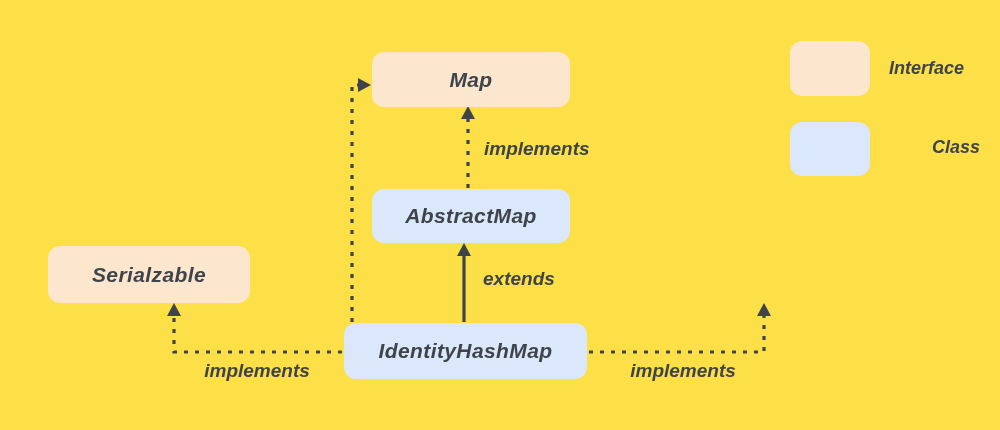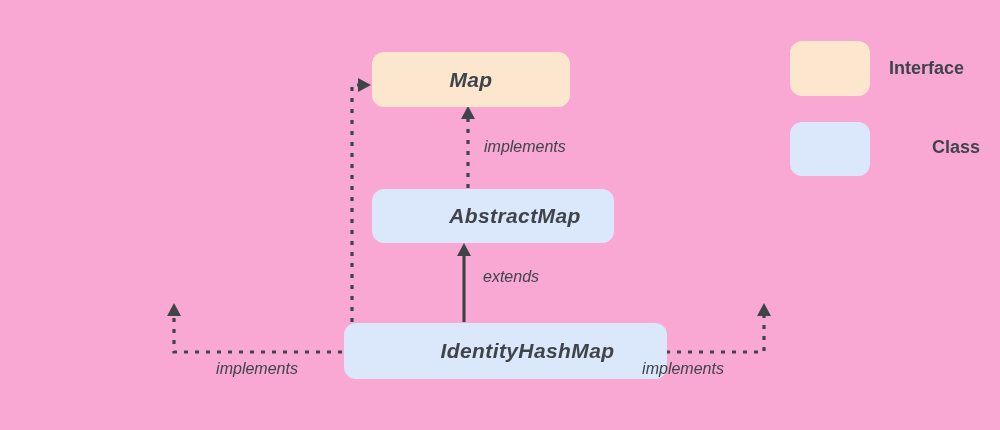--- a/index.html
+++ b/index.html
@@ -1,60 +1,61 @@
 <!DOCTYPE html>
 <html><head>
 <meta charset="utf-8">
 <style>
   html, body { margin: 0; padding: 0; }
   body { font-family: "Liberation Sans", sans-serif; }
   #canvas {
     position: relative;
     width: 1000px;
     height: 430px;
-    background: #f9a8d4;
+    background: #fde047;
     overflow: hidden;
   }
   #edge-layer {
     position: absolute;
     left: 0; top: 0;
     width: 1000px; height: 430px;
   }
   .node {
     position: absolute;
     border-radius: 12px;
     display: flex;
     align-items: center;
     justify-content: center;
     font-weight: bold;
     font-style: italic;
     font-size: 21px;
     letter-spacing: 0.4px;
     color: #3F444B;
   }
   .node.interface { background: #FCE6CD; }
-  .node.class     { background: #DBE7FB; padding-left: 44px; }
+  .node.class     { background: #DBE7FB; }
   .edge-label {
     position: absolute;
-    font-weight: normal;
+    font-weight: bold;
     font-style: italic;
-    font-size: 16px;
+    font-size: 19px;
     color: #3F444B;
     white-space: nowrap;
   }
   .edge-label.centered { text-align: center; }
   .legend-swatch {
     position: absolute;
     border-radius: 12px;
   }
   .legend-swatch.interface { background: #FCE6CD; }
   .legend-swatch.class     { background: #DBE7FB; }
   .legend-label {
     position: absolute;
     font-weight: bold;
+    font-style: italic;
     font-size: 18px;
     color: #3F444B;
     white-space: nowrap;
   }
 </style>
 </head>
 <body>
 
 <div id="canvas">
 
@@ -83,22 +84,23 @@
     <g>
       <polyline points="589,352 764,352 764,312" fill="none" stroke="#3F444B" stroke-width="3.2" stroke-dasharray="4 7"></polyline>
       <polygon points="764,303 757,316 771,316" fill="#3F444B"></polygon>
     </g>
   </svg>
 
   <div class="node interface" style="left:372px; top:52px; width:198px; height:55px;">Map</div>
 
   <div class="node class" style="left:372px; top:189px; width:198px; height:54px;">AbstractMap</div>
 
-  <div class="node class" style="left:344px; top:323px; width:279px; height:56px;text-align:right;">IdentityHashMap</div>
+  <div class="node class" style="left:344px; top:323px; width:243px; height:56px;text-align:right;">IdentityHashMap</div>
 
+  <div class="node interface" style="left:48px; top:246px; width:202px; height:57px;">Serialzable</div>
 
 
   <div class="edge-label" style="left:484px; top:138px;">implements</div>
 
   <div class="edge-label" style="left:483px; top:268px;">extends</div>
 
   <div class="edge-label centered" style="left:197px; top:360px; width:120px;">implements</div>
 
   <div class="edge-label centered" style="left:623px; top:360px; width:120px;">implements</div>
 

